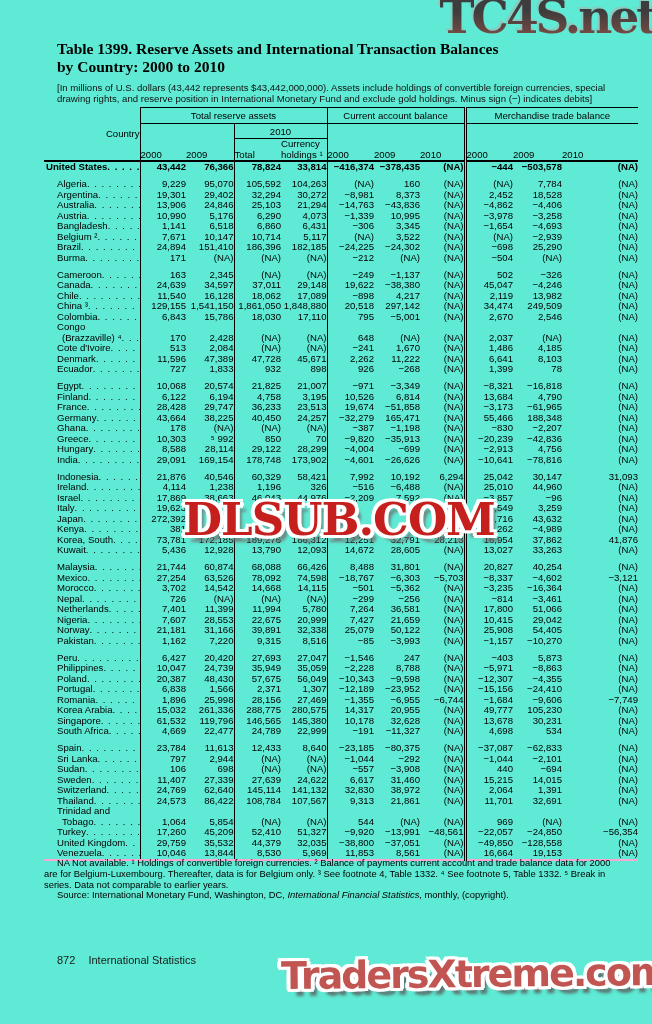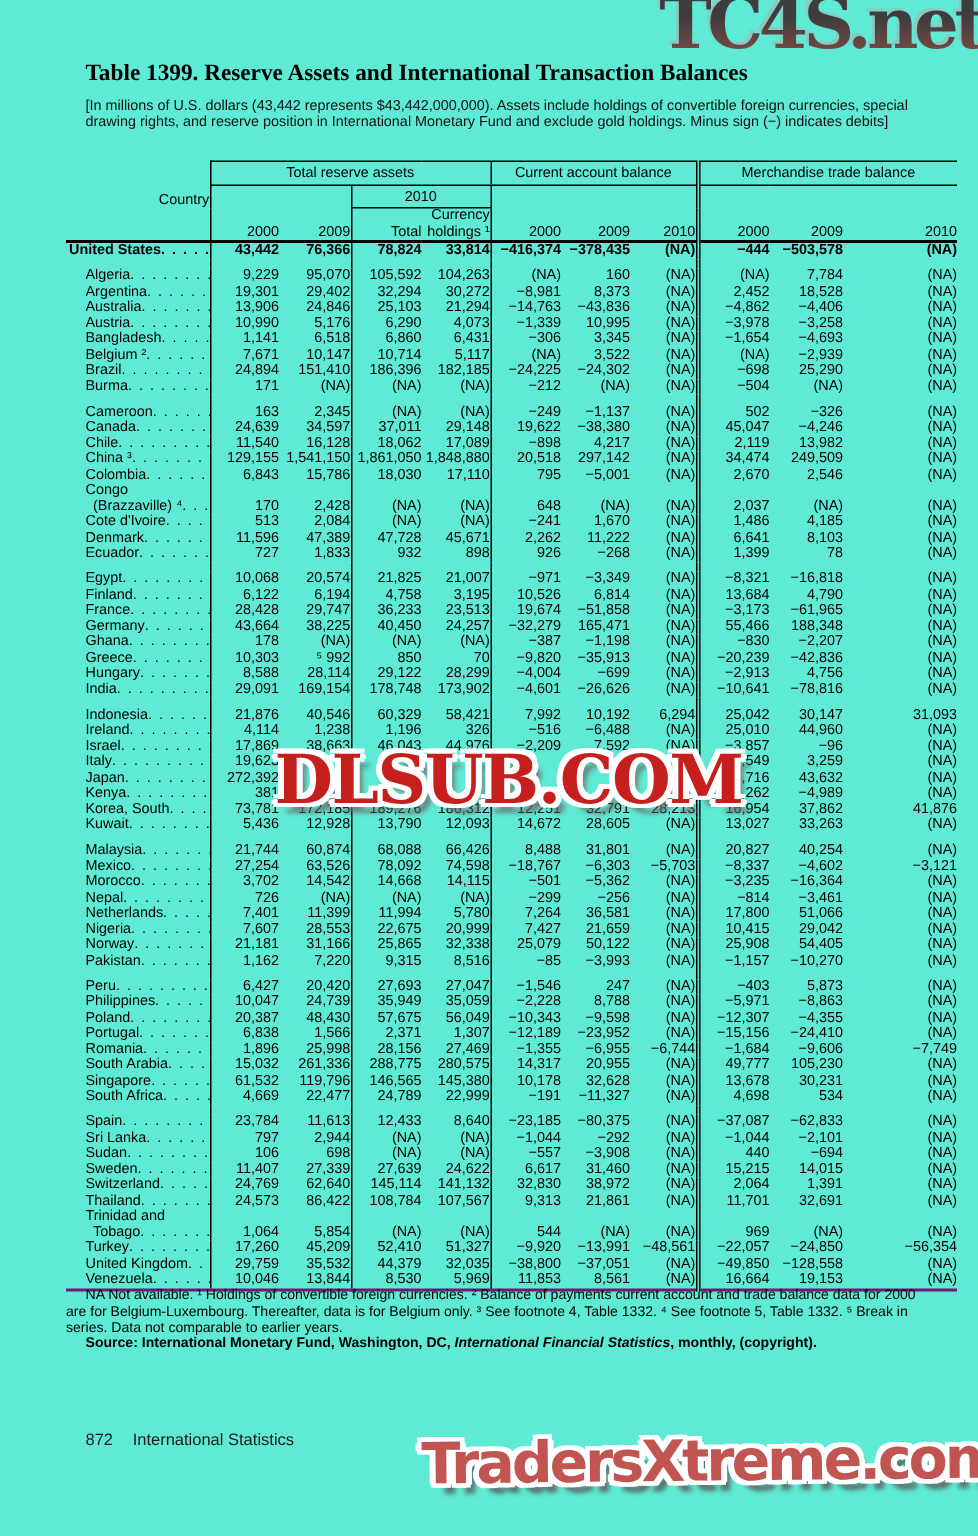--- a/index.html
+++ b/index.html
@@ -9,46 +9,46 @@
   
   .titleblock{position:absolute;left:57px;top:40px;width:566px;}
   .ttl{font-family:"Liberation Serif",serif;font-weight:bold;font-size:15.5px;line-height:17.5px;
        color:#000;margin:0;}
   .headnote{font-size:9.6px;line-height:11px;margin:7px 0 0 0;color:#111;}
 
   
   .dtable{position:absolute;left:44px;top:107px;width:594px;border-collapse:collapse;table-layout:fixed;}
   .dtable th,.dtable td{padding:0;font-weight:normal;font-size:9.6px;color:#000;}
   thead{border-bottom:2px solid #000;}
-  tbody{border-bottom:2px solid #701a75;}
+  tbody{border-bottom:2px solid #f9a8d4;}
   .hgroup{border-top:1.5px solid #000;border-bottom:1px solid #000;text-align:center;height:15px;
           vertical-align:middle;}
   .h-country{text-align:right;vertical-align:middle;padding-bottom:12px;}
   .h2010{border-bottom:1px solid #000;text-align:center;height:14px;vertical-align:middle;}
   .hempty{height:14px;}
-  .yr{vertical-align:bottom;text-align:right;padding:2px 5px 2px 0;height:19px;line-height:10.5px;}
+  .yr{vertical-align:bottom;text-align:left;padding:2px 5px 2px 0;height:19px;line-height:10.5px;}
   .vl{border-left:1px solid #000;}
   .vdl{border-left:3px double #000;}
   .num{text-align:right;padding-right:5px;white-space:nowrap;line-height:10.5px;}
   td.country{overflow:hidden;padding-left:13px;line-height:10.5px;}
   .cl{display:flex;align-items:baseline;overflow:hidden;}
   .cl.ind{padding-left:5px;}
   .cname{white-space:nowrap;}
   .dots{flex:1;overflow:hidden;white-space:nowrap;}
   .dots::before{content:" . . . . . . . . . . . . . . . . . . . . . . . . . . . .";letter-spacing:1px;}
   tr.usrow td{font-weight:bold;}
   tr.usrow td.country{padding-left:2px;}
   tr.gap td{height:6.5px;}
   tr.tall td.num{vertical-align:bottom;}
 
   
   .footnotes{position:absolute;left:44px;top:858px;width:582px;font-size:9.4px;line-height:10.8px;color:#000;}
   .footnotes p{margin:0;}
   .fn-text{text-indent:13px;}
-  .fn-source{text-indent:13px;font-weight:bold;}
+  .fn-source{text-indent:13px;}
   .ital{font-style:italic;}
 
   
   .pagefooter{position:absolute;left:57px;top:954px;font-size:11px;color:#1a1a1a;}
   .pagefooter .pnum{margin-right:10px;margin-top:11px;}
   .credit{position:absolute;right:14px;top:936px;font-size:9.5px;color:#2a2a2a;}
 
   
   .wm-top{position:absolute;top:-11px;right:-3px;z-index:5;
           font-family:"DejaVu Serif",serif;font-weight:bold;font-size:47px;letter-spacing:-3px;
@@ -68,21 +68,21 @@
                       3px -3px 0 #fff,3px 0 0 #fff,3px 3px 0 #fff,-4px 1px 0 #fff,4px 1px 0 #fff,
                       6px 7px 3px rgba(90,90,90,0.8);}
 </style>
 </head>
 <body>
 
 <div class="sheet">
 
   <div class="titleblock">
     <h1 class="ttl"><span>Table 1399. Reserve Assets and International Transaction Balances</span><br>
-    </h1>
+    <span>by Country: 2000 to 2010</span></h1>
     <p class="headnote">[In millions of U.S. dollars (43,442 represents $43,442,000,000). Assets include holdings of convertible foreign currencies, special drawing rights, and reserve position in International Monetary Fund and exclude gold holdings. Minus sign (−) indicates debits]</p>
   </div>
 
   <table class="dtable">
     <colgroup>
       <col style="width:96px">
         <col style="width:46px">
         <col style="width:48px">
         <col style="width:47px">
       <col style="width:46px">
@@ -910,21 +910,21 @@
         </tr>
         <tr>
           <td class="country">
             <div class="cl">
               <span class="cname">Norway</span>
               <span class="dots"></span>
             </div>
           </td>
           <td class="num vl">21,181</td>
           <td class="num ">31,166</td>
-          <td class="num vl">25,865</td>
+          <td class="num vl">39,891</td>
           <td class="num ">32,338</td>
           <td class="num vl">25,079</td>
           <td class="num ">50,122</td>
           <td class="num ">(NA)</td>
           <td class="num vdl">25,908</td>
           <td class="num ">54,405</td>
           <td class="num ">(NA)</td>
         </tr>
         <tr>
           <td class="country">
@@ -1043,21 +1043,21 @@
           <td class="num vl">−1,355</td>
           <td class="num ">−6,955</td>
           <td class="num ">−6,744</td>
           <td class="num vdl">−1,684</td>
           <td class="num ">−9,606</td>
           <td class="num ">−7,749</td>
         </tr>
         <tr>
           <td class="country">
             <div class="cl">
-              <span class="cname">South Arabia</span>
+              <span class="cname">Korea Arabia</span>
               <span class="dots"></span>
             </div>
           </td>
           <td class="num vl">15,032</td>
           <td class="num ">261,336</td>
           <td class="num vl">288,775</td>
           <td class="num ">280,575</td>
           <td class="num vl">14,317</td>
           <td class="num ">20,955</td>
           <td class="num ">(NA)</td>

